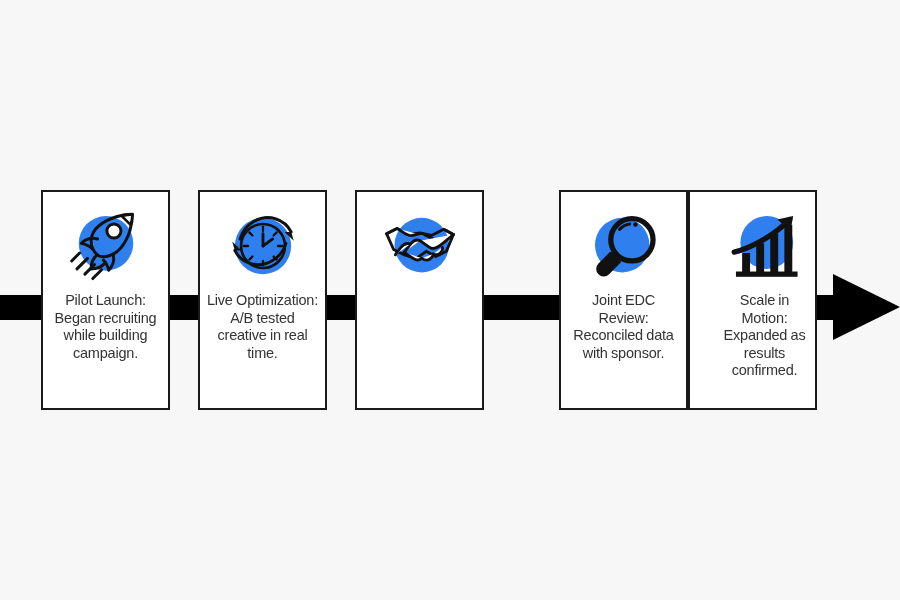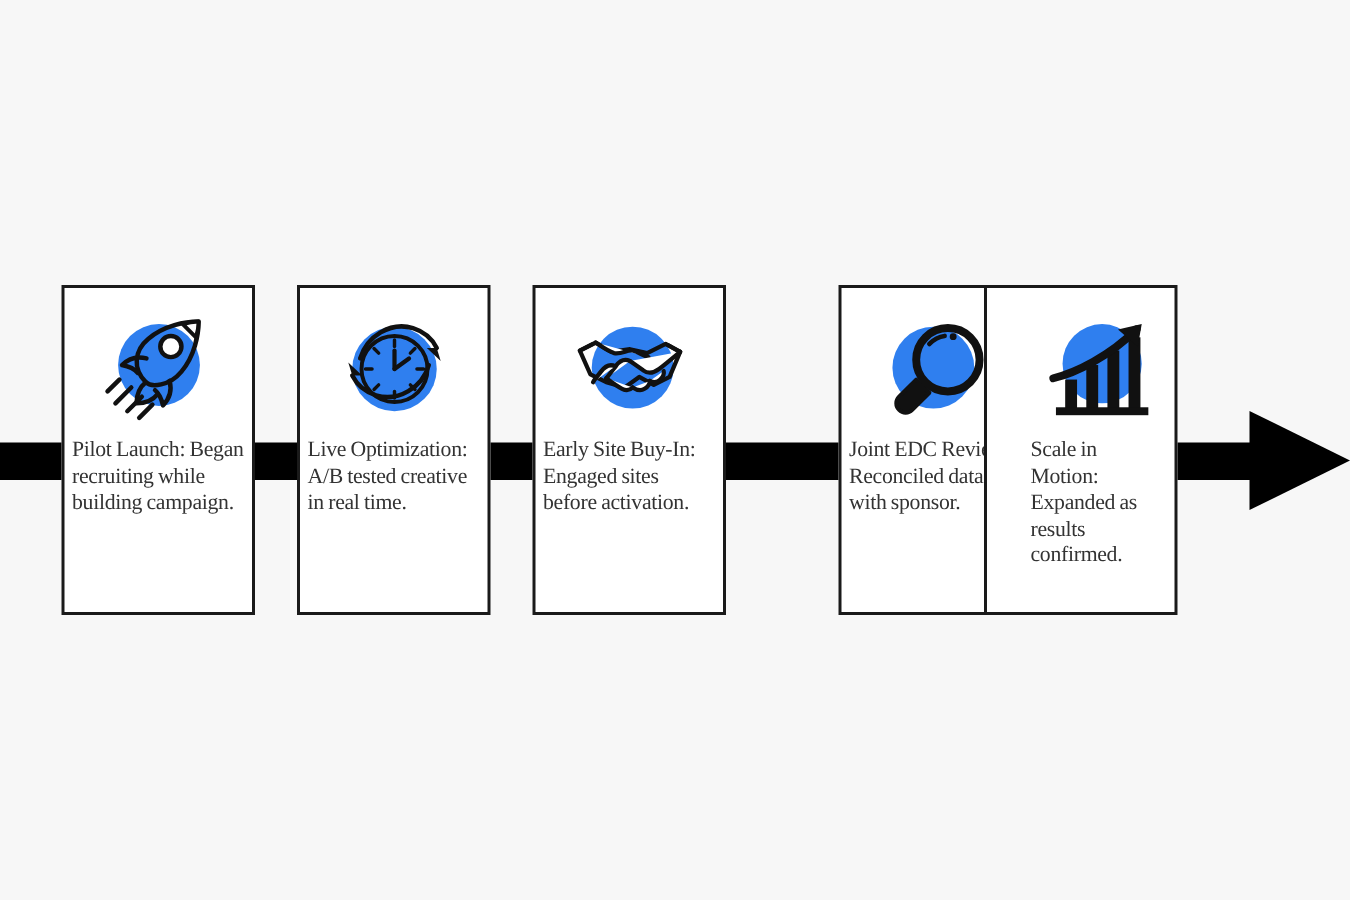--- a/index.html
+++ b/index.html
@@ -61,21 +61,21 @@
     border: 2px solid #1a1a1a;
     box-sizing: border-box;
     display: flex;
     flex-direction: column;
     align-items: center;
   }
   .step-card.c0 { left: 41px; }
   .step-card.c1 { left: 198px; }
   .step-card.c2 { left: 355px; }
   .step-card.c3 { left: 511px; margin-left: 48px; }
-  .step-card.c4 { left: 656px; padding-left: 24px; }
+  .step-card.c4 { left: 688px; padding-left: 24px; }
 
   .icon-wrap {
     width: 100px;
     height: 92px;
     margin-top: 8px;
     display: flex;
     align-items: center;
     justify-content: center;
     flex: 0 0 auto;
   }
@@ -84,23 +84,23 @@
     width: 88px;
     height: 88px;
   }
 
   .step-text {
     margin: 0;
     padding: 0 5px 4px 5px;
     font-size: 14.5px;
     line-height: 17.5px;
     color: #333333;
-    text-align: left;
+    text-align: center;
     letter-spacing: -0.2px;
-    font-family: Liberation Serif, serif;
+    font-family: Liberation Sans, sans-serif;
     word-spacing: -0.5px;
   }
 </style>
 </head>
 <body>
 
 <div id="canvas">
 
   <div class="flow-bar"></div>
   <div class="flow-arrowhead"></div>
@@ -171,21 +171,20 @@
             <path d="M32 57 C36 60 40 63 44 65 C47 66.5 50 66 52 64"></path>
             <path d="M52 64 C55 66 58 67 61 65 C63.5 63.5 65 61 65 59"></path>
             <path d="M65 59 C68 60.5 71 60 73 58 C75 56 76 53.5 75.5 51.5"></path>
           </g>
           <g fill="none" stroke="#111111" stroke-width="3.2" stroke-linecap="round" stroke-linejoin="round">
             <path d="M12 36 L22 31"></path>
             <path d="M88 37 L79 32"></path>
           </g>
         </svg>
       </div>
-      <p class="step-text">Early Site Buy-In: Engaged sites before activation.</p>
     </div>
 
     <div class="step-card c3">
       <div class="icon-wrap">
         <svg viewBox="0 0 100 100" xmlns="http://www.w3.org/2000/svg">
           <circle cx="48" cy="49" r="31" fill="#2f7fef"></circle>
           <g stroke="#111111" stroke-linecap="round" stroke-linejoin="round">
             <path d="M35 58 L22 71 A7 7 0 0 0 22 81 A7 7 0 0 0 32 81 L45 68 Z" fill="#111111" stroke-width="3"></path>
             <circle cx="59" cy="43" r="24" fill="none" stroke-width="6"></circle>
             <path d="M45 31 C48.5 27.5 52.5 25.5 56.5 25" fill="none" stroke-width="3.6"></path>

